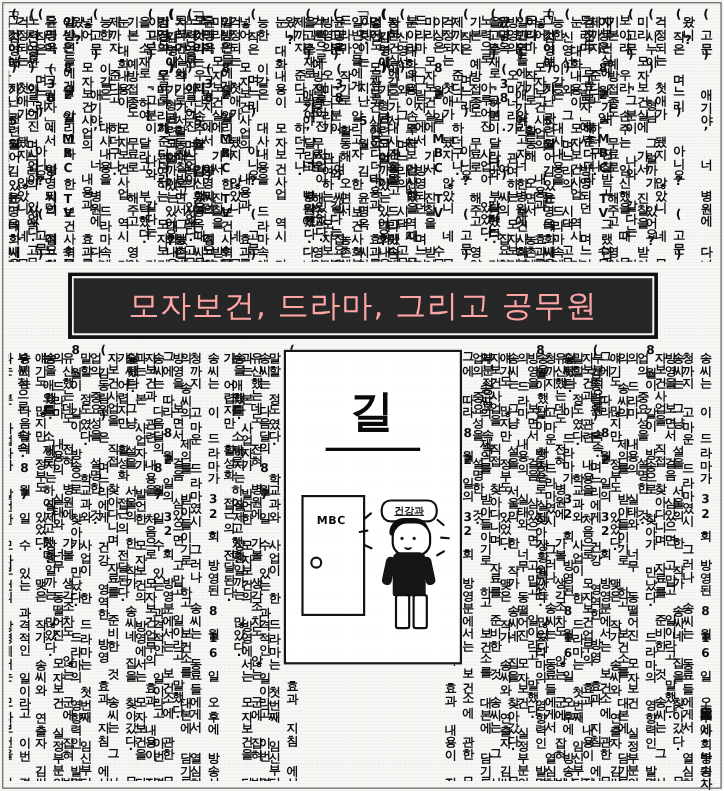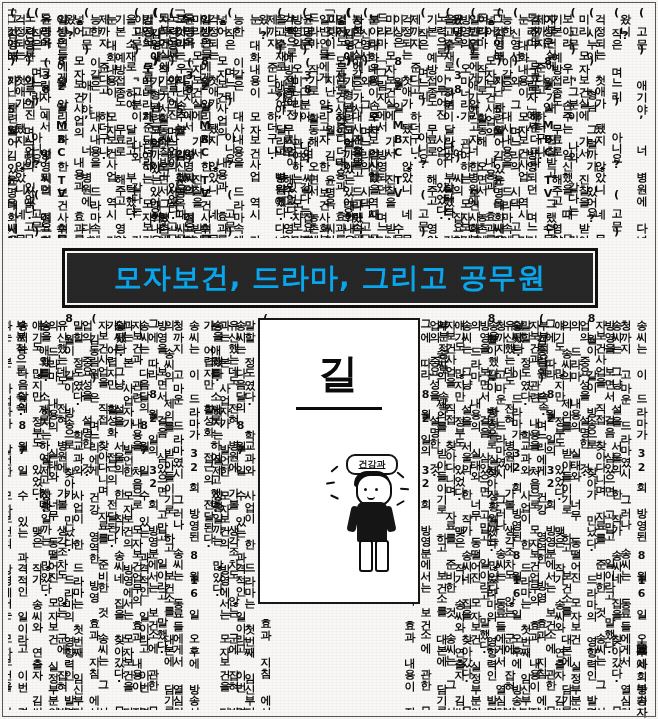--- a/index.html
+++ b/index.html
@@ -76,23 +76,23 @@
     height: 54px;
     background: #2b2b2b;
     border: 3px solid #161616;
     box-shadow: 0 0 0 2px #f2f1ef inset;
     display: flex;
     align-items: center;
     justify-content: center;
     z-index: 10;
   }
   .headline-text {
-    color: #0ea5e9;
+    color: #fca5a5;
     font-family: "DejaVu Sans", sans-serif;
-    font-weight: 700;
+    font-weight: 400;
     font-size: 28px;
     letter-spacing: 1px;
     white-space: nowrap;
   }
 
   
   .bottom-block {
     position: absolute;
     left: 8px;
     top: 312px;
@@ -351,20 +351,24 @@
     <div class="vcol">(김동림원)은 며느리에게 건강 영역한 방영 효과 지침 에서 말할 정도였다. 학교과와 사업이 한 드라마는 첫번째 임신부터 유산했는데도 전혀 병원에 가볼 생각조차도 않는 군에 잡혀 방송을 했다. 하지는 실제 상황일까는 많았다.</div>
     <div class="vcol">8월이 같이 방송으로 찾아가 만났다. 드라마의 영향력인 발명의 드라마 내용의 실태와 너무 동떨어진 모자보건 실정부분의 얘기도 많지만 정부도 있었다. 맺은 작가 송씨와 연출자 김씨 부분적으로 속속.</div>
     <div class="vcol">는 애와를 소재로 하여 고했다.</div>
     <div class="vcol narrow">송씨는 다음달의 8월7일 수 있는 과격적인 일이라고 이번 결과는 본 사업자가 발언한 모자보건의 방영에서는 모자보건을 타가 어렵지만 활성화 접근의 전달된다.</div>
   </div>
 
   <div class="figure-box">
     <div class="figure-title">길</div>
     <div class="figure-rule"></div>
     <div class="figure-scene">
+      <div class="door">
+        <div class="door-label">MBC</div>
+        <div class="door-knob"></div>
+      </div>
       <div class="sign">건강과</div>
       <div class="person">
         <div class="p-hair"></div>
         <div class="p-head"></div>
         <div class="p-eye l"></div>
         <div class="p-eye r"></div>
         <div class="p-mouth"></div>
         <div class="p-arm l"></div>
         <div class="p-arm r"></div>
         <div class="p-body"></div>

